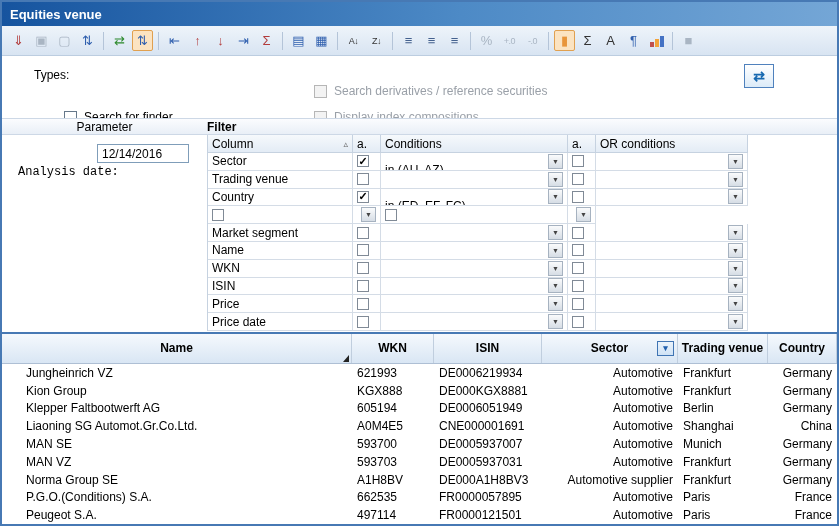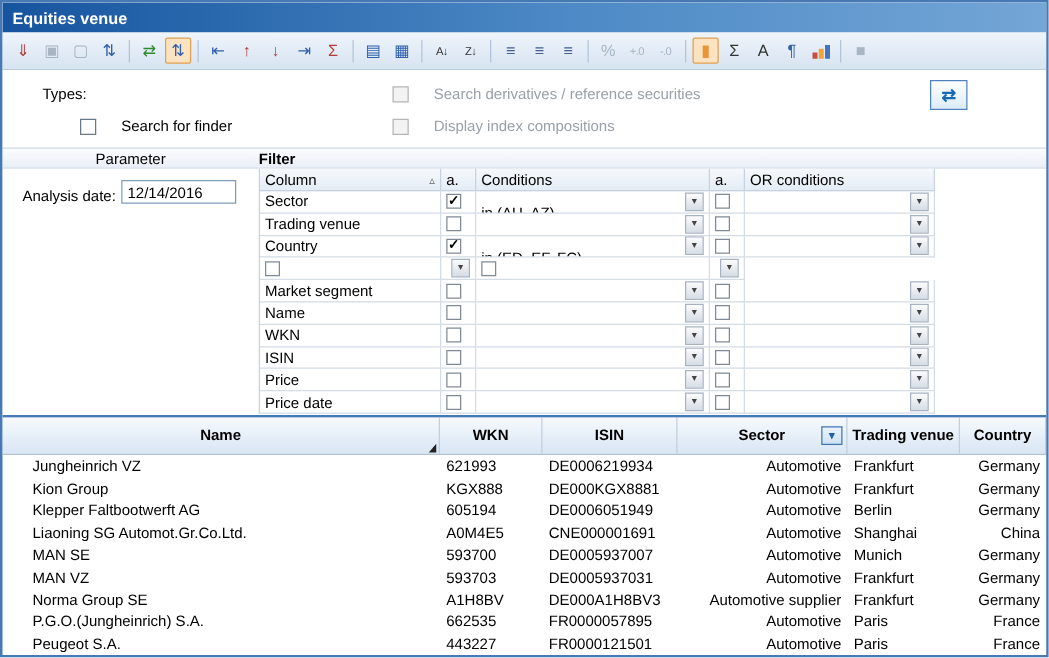--- a/index.html
+++ b/index.html
@@ -40,21 +40,21 @@
   .combobox {
     position: absolute; left: 62px; top: 8px; width: 225px; height: 20px;
     border: 1px solid #7f9db9; background: #f2f2f2; display: flex; align-items: center;
   }
   .combobox .val { flex: 1; padding-left: 5px; overflow: hidden; white-space: nowrap; }
   .combobox .dd {
     width: 17px; height: 100%; background: linear-gradient(#fafbfc, #d6dde5);
     border-left: 1px solid #aab6c4; display: flex; align-items: center; justify-content: center;
     font-size: 7px; color: #444;
   }
-  .chk { display: flex; align-items: center; gap: 20px; position: absolute; cursor: default; }
+  .chk { display: flex; align-items: center; gap: 7px; position: absolute; cursor: default; margin-top: 16px; }
   .chk .box {
     width: 13px; height: 13px; border: 1px solid #66788a; background: #fff; flex: none;
     display: flex; align-items: center; justify-content: center; font-size: 11px; font-weight: bold;
   }
   .chk.disabled .box { border-color: #b6b6b6; background: #f3f3f3; }
   .chk.disabled { color: #9aa0a8; }
   .chk-quotes { left: 62px; top: 38px; }
   .chk-deriv { left: 312px; top: 12px; }
   .chk-index { left: 312px; top: 38px; }
   .refresh-btn {
@@ -67,21 +67,21 @@
   
   .section-band {
     position: absolute; top: 116px; left: 0; right: 0; height: 17px;
     background: linear-gradient(#fbfcfe, #e9eff7);
     border-top: 1px solid #cdd8e6; border-bottom: 1px solid #cdd8e6;
   }
   .param-label { position: absolute; left: 0; width: 205px; text-align: center; top: 1px; }
   .filter-label { position: absolute; left: 205px; right: 0; text-align: left; top: 1px; font-weight: bold; }
   
   .middle { position: absolute; top: 133px; left: 0; right: 0; height: 197px; background: #fff; }
-  .analysis-label { position: absolute; left: 16px; top: 15px; }
+  .analysis-label { position: absolute; left: 16px; top: 30px; font-family: Liberation Mono, monospace; }
   .analysis-input {
     position: absolute; left: 95px; top: 9px; width: 92px; height: 19px;
     border: 1px solid #7f9db9; padding: 0 4px; font: inherit; font-family: "Liberation Sans", sans-serif;
   }
   .filter-grid { position: absolute; left: 205px; top: 0; width: 540px; border-left: 1px solid #c6d2e0; }
   .fg-row { display: grid; grid-template-columns: 145px 28px 187px 28px 152px; height: 17.8px; }
   .fg-row.fg-head {
     height: 18px; background: linear-gradient(#f6f9fc, #e2ebf5); font-size: 12px;
   }
   .fg-row .cell {
@@ -474,30 +474,30 @@
         </div>
         <div class="res-row">
           <div class="cell a-l">Norma Group SE</div>
           <div class="cell a-l">A1H8BV</div>
           <div class="cell a-l">DE000A1H8BV3</div>
           <div class="cell a-r">Automotive supplier</div>
           <div class="cell a-l">Frankfurt</div>
           <div class="cell a-r">Germany</div>
         </div>
         <div class="res-row">
-          <div class="cell a-l">P.G.O.(Jungheinrich) S.A.</div>
+          <div class="cell a-l">P.G.O.(Conditions) S.A.</div>
           <div class="cell a-l">662535</div>
           <div class="cell a-l">FR0000057895</div>
           <div class="cell a-r">Automotive</div>
           <div class="cell a-l">Paris</div>
           <div class="cell a-r">France</div>
         </div>
         <div class="res-row">
           <div class="cell a-l">Peugeot S.A.</div>
-          <div class="cell a-l">443227</div>
+          <div class="cell a-l">497114</div>
           <div class="cell a-l">FR0000121501</div>
           <div class="cell a-r">Automotive</div>
           <div class="cell a-l">Paris</div>
           <div class="cell a-r">France</div>
         </div>
       </div>
   </div>
 
 </div>
 

